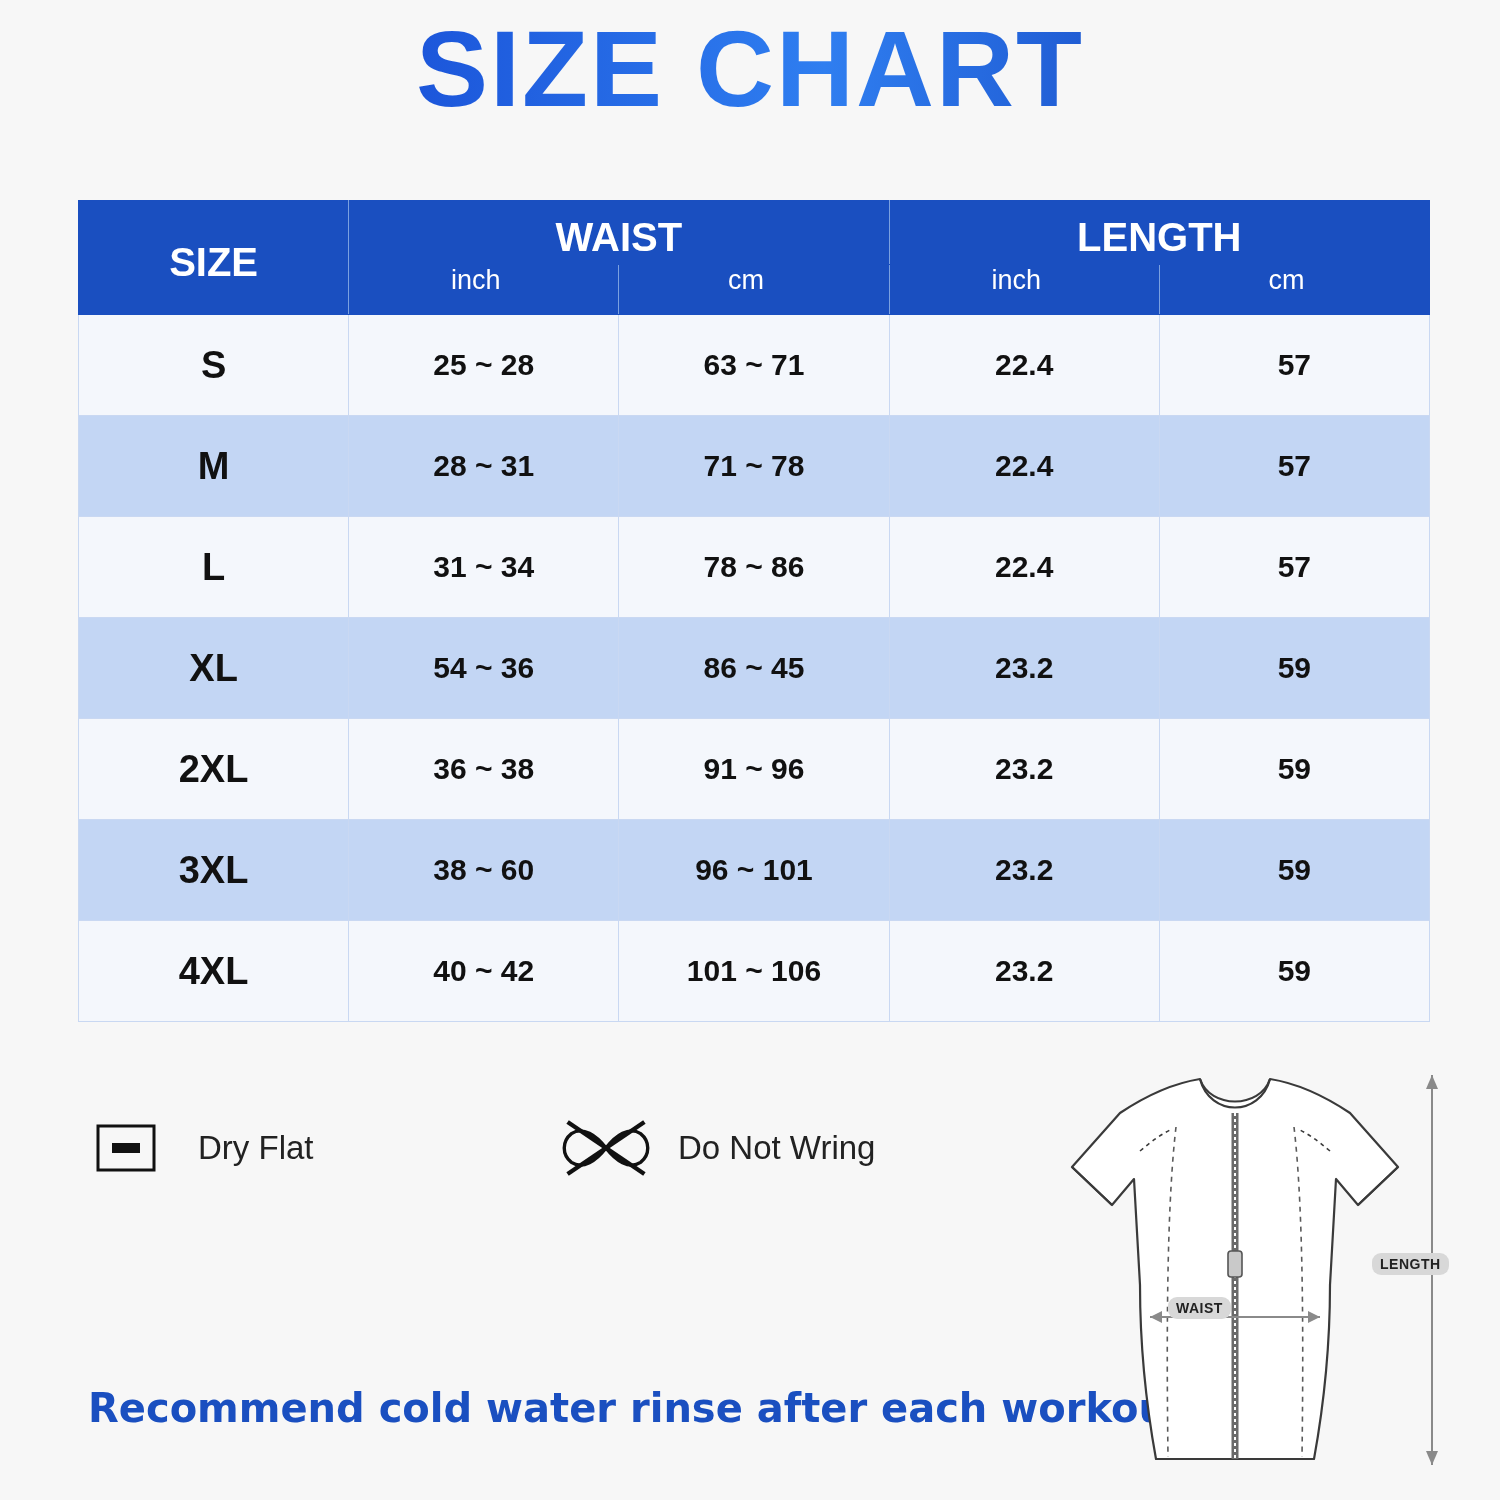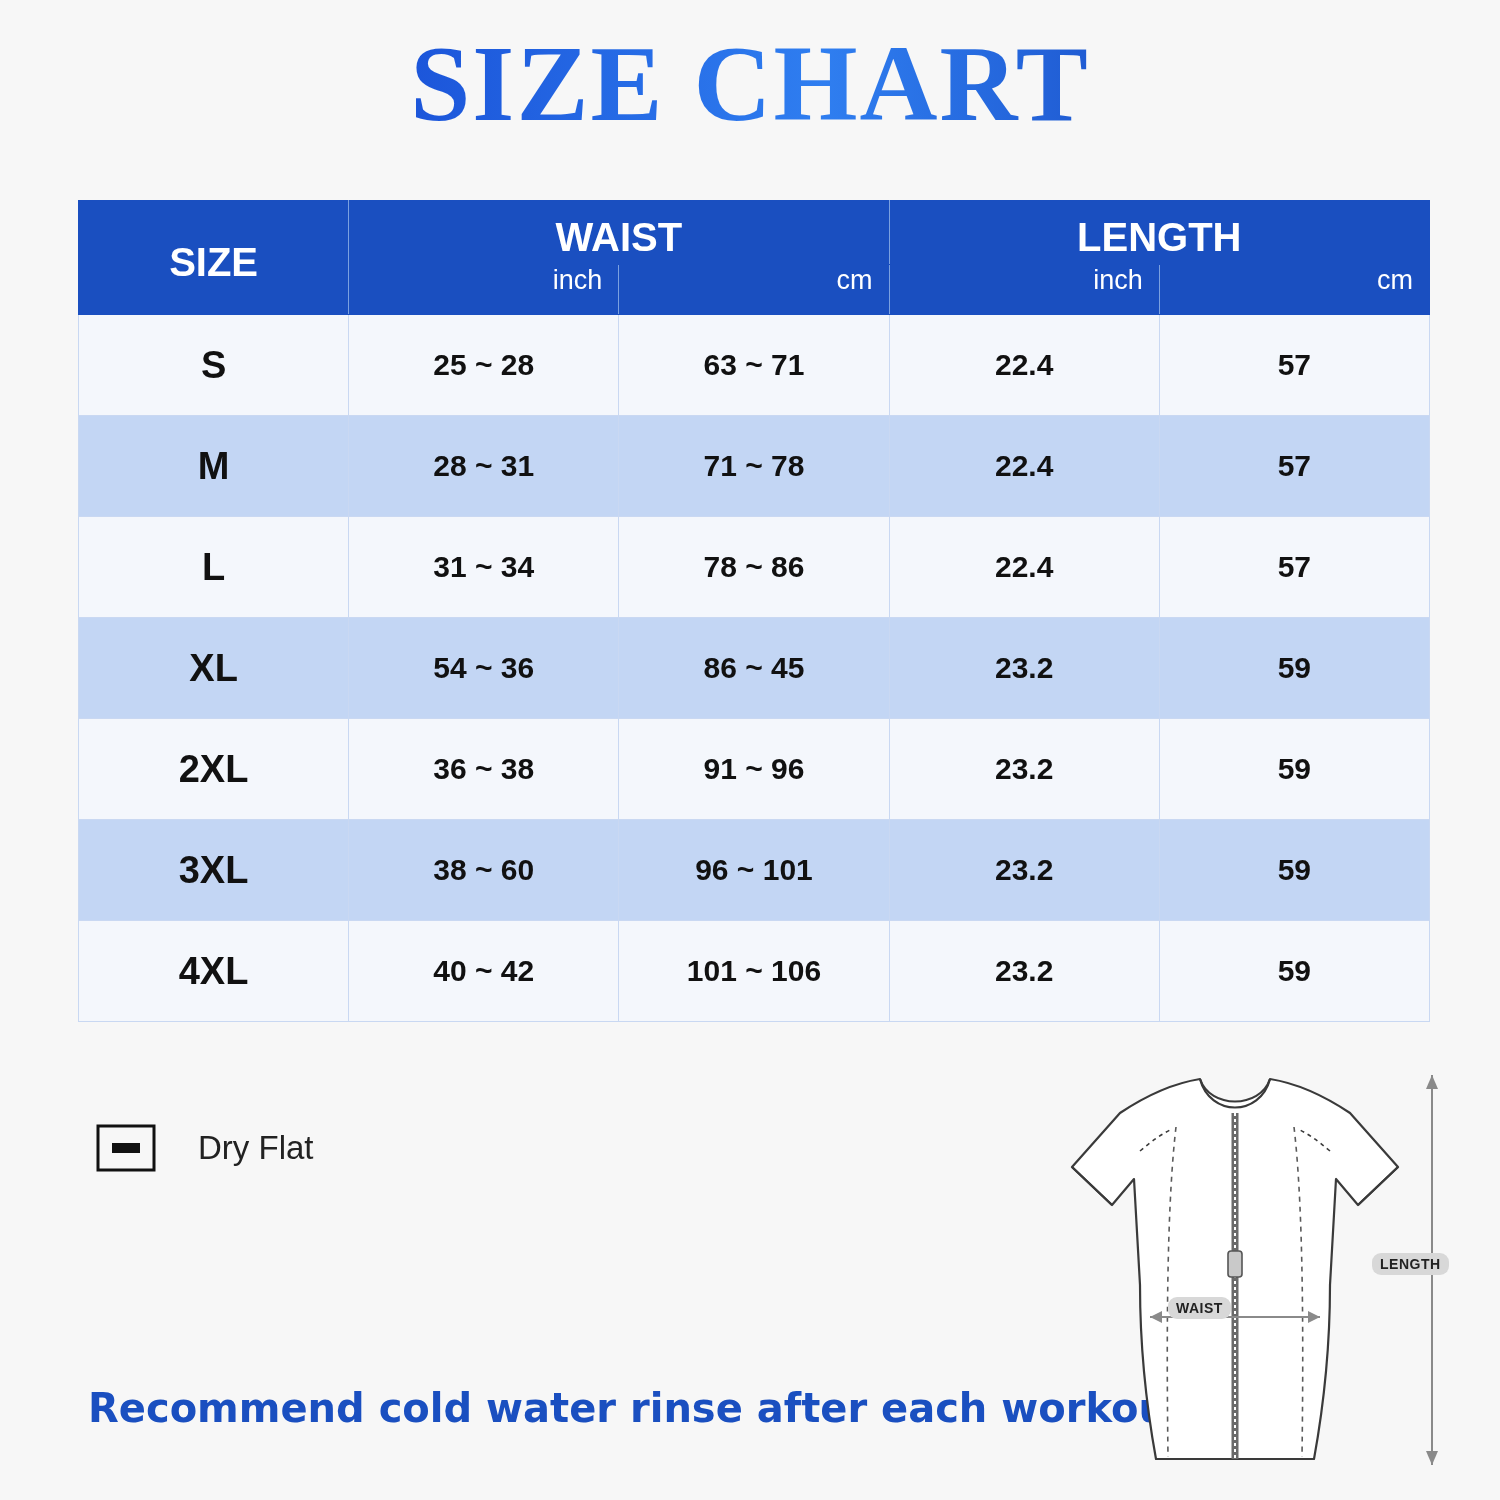--- a/index.html
+++ b/index.html
@@ -14,26 +14,26 @@
     overflow: hidden;
     position: relative;
   }
 
   
   .title {
     text-align: center;
     font-size: 108px;
     font-weight: bold;
     letter-spacing: 2px;
-    padding-top: 22px;
+    padding-top: 6px;
     background: linear-gradient(90deg, #1b4fd0 0%, #1a52d8 25%, #2f7ef0 55%, #1544bf 85%, #0f3aa8 100%);
     -webkit-background-clip: text;
     background-clip: text;
     color: transparent;
-    font-family: Liberation Serif, serif;
+    font-family: Liberation Sans, sans-serif;
   }
 
   
   .table-wrap {
     position: absolute;
     left: 78px;
     top: 200px;
     width: 1352px;
   }
   table.size-chart {
@@ -53,21 +53,21 @@
     border: 1px solid #1a4fc0;
     text-align: center;
   }
   thead .head-sub th {
     background: #1a4fc0;
     color: #ffffff;
     font-size: 27px;
     font-weight: normal;
     padding: 0 16px 18px 0;
     border: 1px solid #1a4fc0;
-    text-align: right;
+    text-align: center;
   }
   thead .head-main th.size-col {
     border-right: 1px solid #7ba1e0;
   }
   thead .head-main th.group-col {
     border-right: 1px solid #7ba1e0;
   }
   thead .head-sub th.sub-cell {
     border-right: 1px solid #7ba1e0;
   }
@@ -225,20 +225,30 @@
   <div class="care-row">
     <div class="care-item">
       <div class="care-icon">
         <svg width="76" height="76" viewBox="0 0 76 76">
           <rect x="10" y="16" width="56" height="44" fill="none" stroke="#111" stroke-width="3"></rect>
           <rect x="24" y="33" width="28" height="10" fill="#111"></rect>
         </svg>
       </div>
       <div class="care-label">Dry Flat</div>
     </div>
+    <div class="care-item">
+      <div class="care-icon">
+        <svg width="100" height="70" viewBox="0 0 100 70">
+          <path d="M14 20 C4 28 4 42 14 50 C26 58 40 48 50 35 C60 22 74 12 86 20 C96 28 96 42 86 50 C74 58 60 48 50 35 C40 22 26 12 14 20 Z" fill="none" stroke="#111" stroke-width="3.5"></path>
+          <line x1="10" y1="8" x2="90" y2="62" stroke="#111" stroke-width="4.5"></line>
+          <line x1="90" y1="8" x2="10" y2="62" stroke="#111" stroke-width="4.5"></line>
+        </svg>
+      </div>
+      <div class="care-label">Do Not Wring</div>
+    </div>
   </div>
 </div>
 
 <div class="recommend">Recommend cold water rinse after each workout.</div>
 
 <div class="garment">
   <svg width="470" height="430" viewBox="0 0 470 430">
 
     <path d="M120 58 C150 38 175 28 200 24 L200 24 C210 54 260 54 270 24 C295 28 320 38 350 58
              L398 112 L358 150 L336 124 L330 230 C330 300 322 360 314 404

